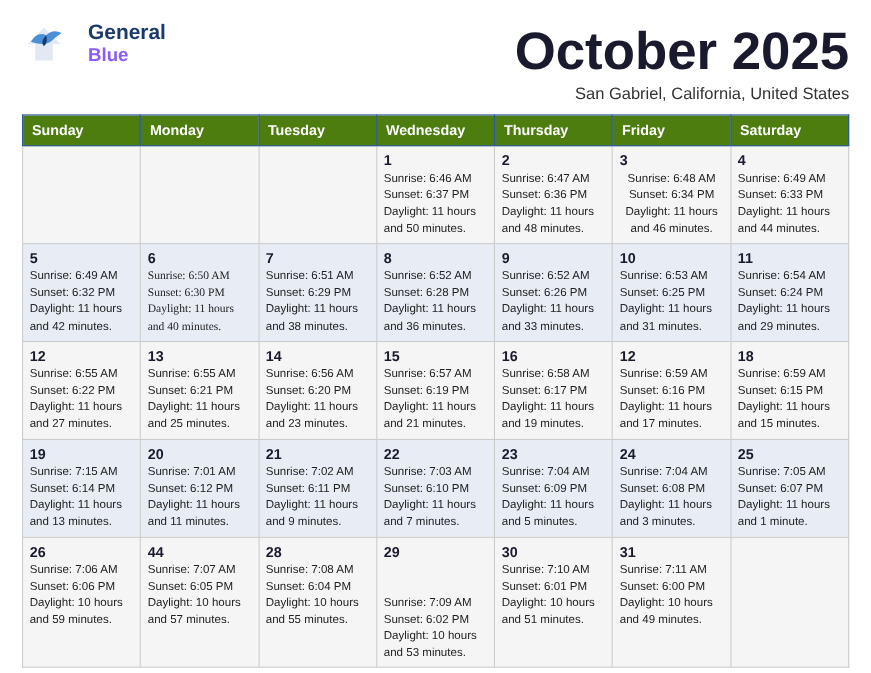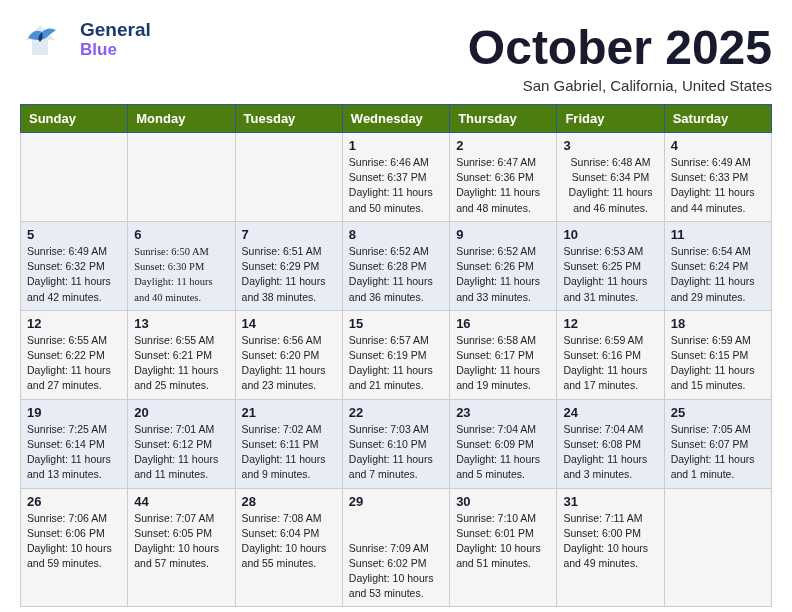--- a/index.html
+++ b/index.html
@@ -259,21 +259,21 @@
           <div class="day-num">18</div>
           <div class="day-info" style="white-space: pre-line;">Sunrise: 6:59 AM
 Sunset: 6:15 PM
 Daylight: 11 hours
 and 15 minutes.</div>
         </td>
       </tr>
       <tr>
         <td>
           <div class="day-num">19</div>
-          <div class="day-info" style="white-space: pre-line;">Sunrise: 7:25 AM
+          <div class="day-info" style="white-space: pre-line;">Sunrise: 7:15 AM
 Sunset: 6:14 PM
 Daylight: 11 hours
 and 13 minutes.</div>
         </td>
         <td>
           <div class="day-num">20</div>
           <div class="day-info" style="white-space: pre-line;">Sunrise: 7:01 AM
 Sunset: 6:12 PM
 Daylight: 11 hours
 and 11 minutes.</div>

